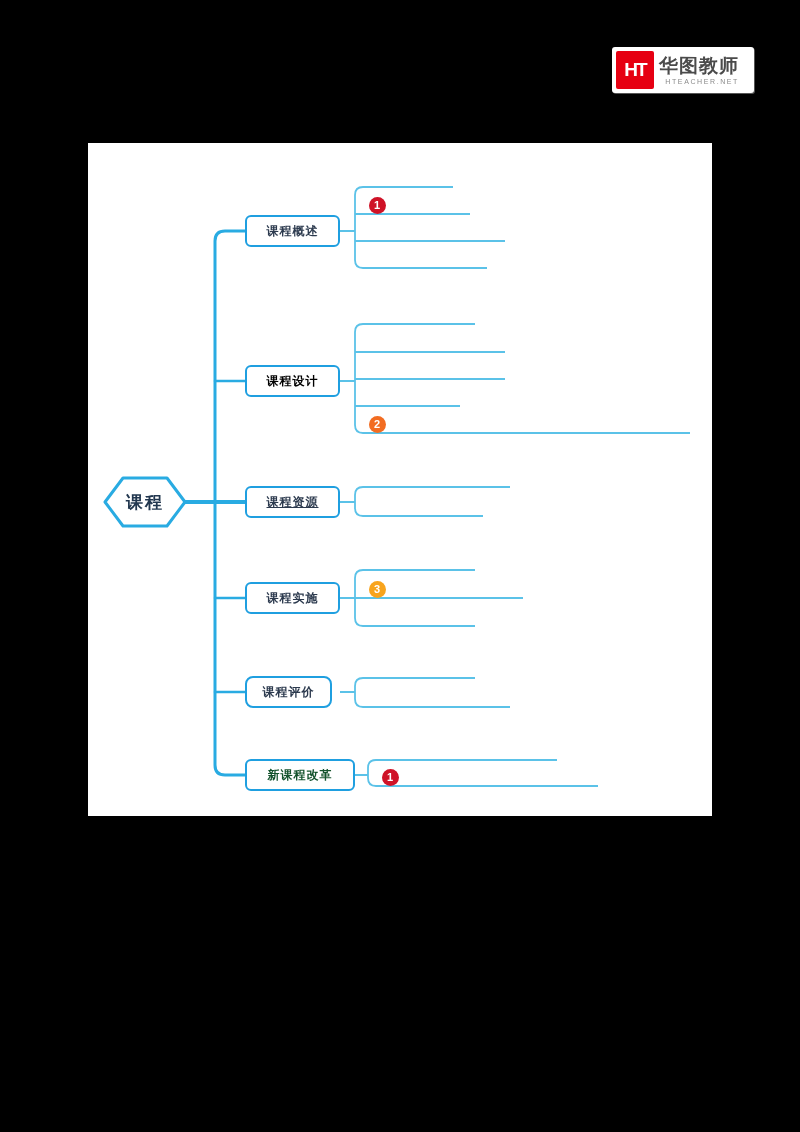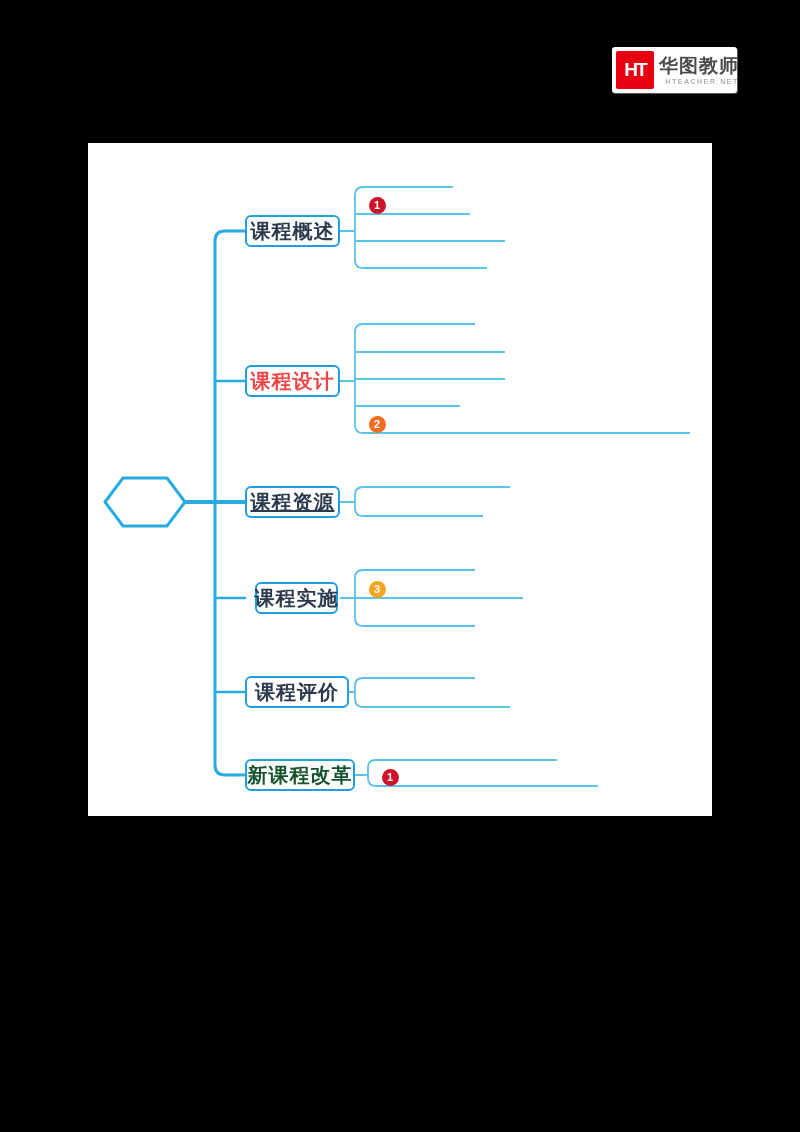--- a/index.html
+++ b/index.html
@@ -1,41 +1,41 @@
 <!DOCTYPE html>
 <html><head>
 <meta charset="utf-8">
 <style>
   html,body{margin:0;padding:0;}
   body{
     width:800px;height:1132px;background:#000;position:relative;overflow:hidden;
     font-family:"Liberation Sans", sans-serif;
   }
   .logo-box{
-    position:absolute;left:612px;top:47px;width:125px;height:46px;
+    position:absolute;left:612px;top:47px;width:142px;height:46px;
     background:#ffffff;border-radius:3px;display:flex;align-items:center;
     box-shadow:1px 1px 0 #555;
   }
   .logo-square{
     width:38px;height:38px;margin-left:4px;background:#e60012;border-radius:2px;
     display:flex;align-items:center;justify-content:center;flex:0 0 auto;
   }
   .logo-square span{color:#fff;font-weight:bold;font-size:19px;letter-spacing:-2px;}
   .logo-text{margin-left:5px;display:flex;flex-direction:column;align-items:flex-start;}
   .logo-brand{font-size:19px;font-weight:bold;color:#4a4a4a;letter-spacing:1px;line-height:22px;white-space:nowrap;}
   .logo-site{font-size:7px;color:#8a8a8a;letter-spacing:1.6px;margin-top:1px;align-self:flex-end;}
   .canvas{
     position:absolute;left:88px;top:143px;width:624px;height:673px;background:#ffffff;
   }
   .canvas svg{position:absolute;left:0;top:0;}
   .mm-node{
     position:absolute;height:32px;box-sizing:border-box;background:#fff;
     border:2.5px solid #1f9fe0;border-radius:6px;
     display:flex;align-items:center;justify-content:center;
-    font-size:20px;font-weight:bold;color:#2c3a4e;letter-spacing:1px;white-space:nowrap;
+    font-size:12px;font-weight:bold;color:#2c3a4e;letter-spacing:1px;white-space:nowrap;
   }
   .mm-root-label{
     position:absolute;left:17px;top:335px;width:80px;height:48px;
     display:flex;align-items:center;justify-content:center;
     font-size:17px;font-weight:bold;color:#22374f;letter-spacing:2px;
   }
   .badge{
     position:absolute;width:17px;height:17px;border-radius:50%;
     display:flex;align-items:center;justify-content:center;
     color:#fff;font-size:11px;font-weight:bold;line-height:1;
@@ -86,37 +86,38 @@
       <path d="M 127 549 L 157 549" fill="none" stroke="#29abe2" stroke-width="2.5" stroke-linecap="round"></path>
       <path d="M 252 549 L 267 549" fill="none" stroke="#5bc2e8" stroke-width="2"></path>
       <path d="M 275 535 Q 267 535 267 543 L 267 556 Q 267 564 275 564" fill="none" stroke="#5bc2e8" stroke-width="1.8"></path>
       <path d="M 275 535 L 387 535" fill="none" stroke="#5bc2e8" stroke-width="1.8"></path>
       <path d="M 275 564 L 422 564" fill="none" stroke="#5bc2e8" stroke-width="1.8"></path>
       <path d="M 267 632 L 280 632" fill="none" stroke="#5bc2e8" stroke-width="2"></path>
       <path d="M 288 617 Q 280 617 280 625 L 280 635 Q 280 643 288 643" fill="none" stroke="#5bc2e8" stroke-width="1.8"></path>
       <path d="M 288 617 L 469 617" fill="none" stroke="#5bc2e8" stroke-width="1.8"></path>
       <path d="M 288 643 L 510 643" fill="none" stroke="#5bc2e8" stroke-width="1.8"></path>
     </svg>
+  <div class="mm-root-label">课程</div>
   <div id="nodes">
       <div class="badge" style="background: rgb(207, 18, 39); left: 280.5px; top: 53.5px;">1</div>
       <div class="mm-node" style="left: 157px; top: 72px; width: 95px; border-color: rgb(31, 159, 224); color: rgb(44, 58, 78);">
         <span>课程概述</span>
       </div>
       <div class="badge" style="background: rgb(242, 108, 33); left: 280.5px; top: 272.5px;">2</div>
-      <div class="mm-node" style="left: 157px; top: 222px; width: 95px; border-color: rgb(31, 159, 224); color: #ef4444;">
+      <div class="mm-node" style="left: 157px; top: 222px; width: 95px; border-color: rgb(31, 159, 224); color: #000000;">
         <span>课程设计</span>
       </div>
       <div class="mm-node" style="left: 157px; top: 343px; width: 95px; border-color: rgb(31, 159, 224); color: rgb(44, 58, 78); text-decoration: underline;">
         <span>课程资源</span>
       </div>
       <div class="badge" style="background: rgb(248, 164, 29); left: 280.5px; top: 437.5px;">3</div>
-      <div class="mm-node" style="left: 157px; top: 439px; width: 83px; border-color: rgb(31, 159, 224); color: rgb(44, 58, 78); margin-left: 10px;">
+      <div class="mm-node" style="left: 157px; top: 439px; width: 95px; border-color: rgb(31, 159, 224); color: rgb(44, 58, 78);">
         <span>课程实施</span>
       </div>
-      <div class="mm-node" style="left: 157px; top: 533px; width: 104px; border-color: rgb(31, 159, 224); color: rgb(44, 58, 78);">
+      <div class="mm-node" style="left: 157px; top: 533px; width: 87px; border-color: rgb(31, 159, 224); color: rgb(44, 58, 78); border-radius: 8px;">
         <span>课程评价</span>
       </div>
       <div class="badge" style="background: rgb(207, 18, 39); left: 293.5px; top: 625.5px;">1</div>
       <div class="mm-node" style="left: 157px; top: 616px; width: 110px; border-color: rgb(31, 159, 224); color: #14532d;">
         <span>新课程改革</span>
       </div>
     </div>
 </div>
 
 </body></html>

